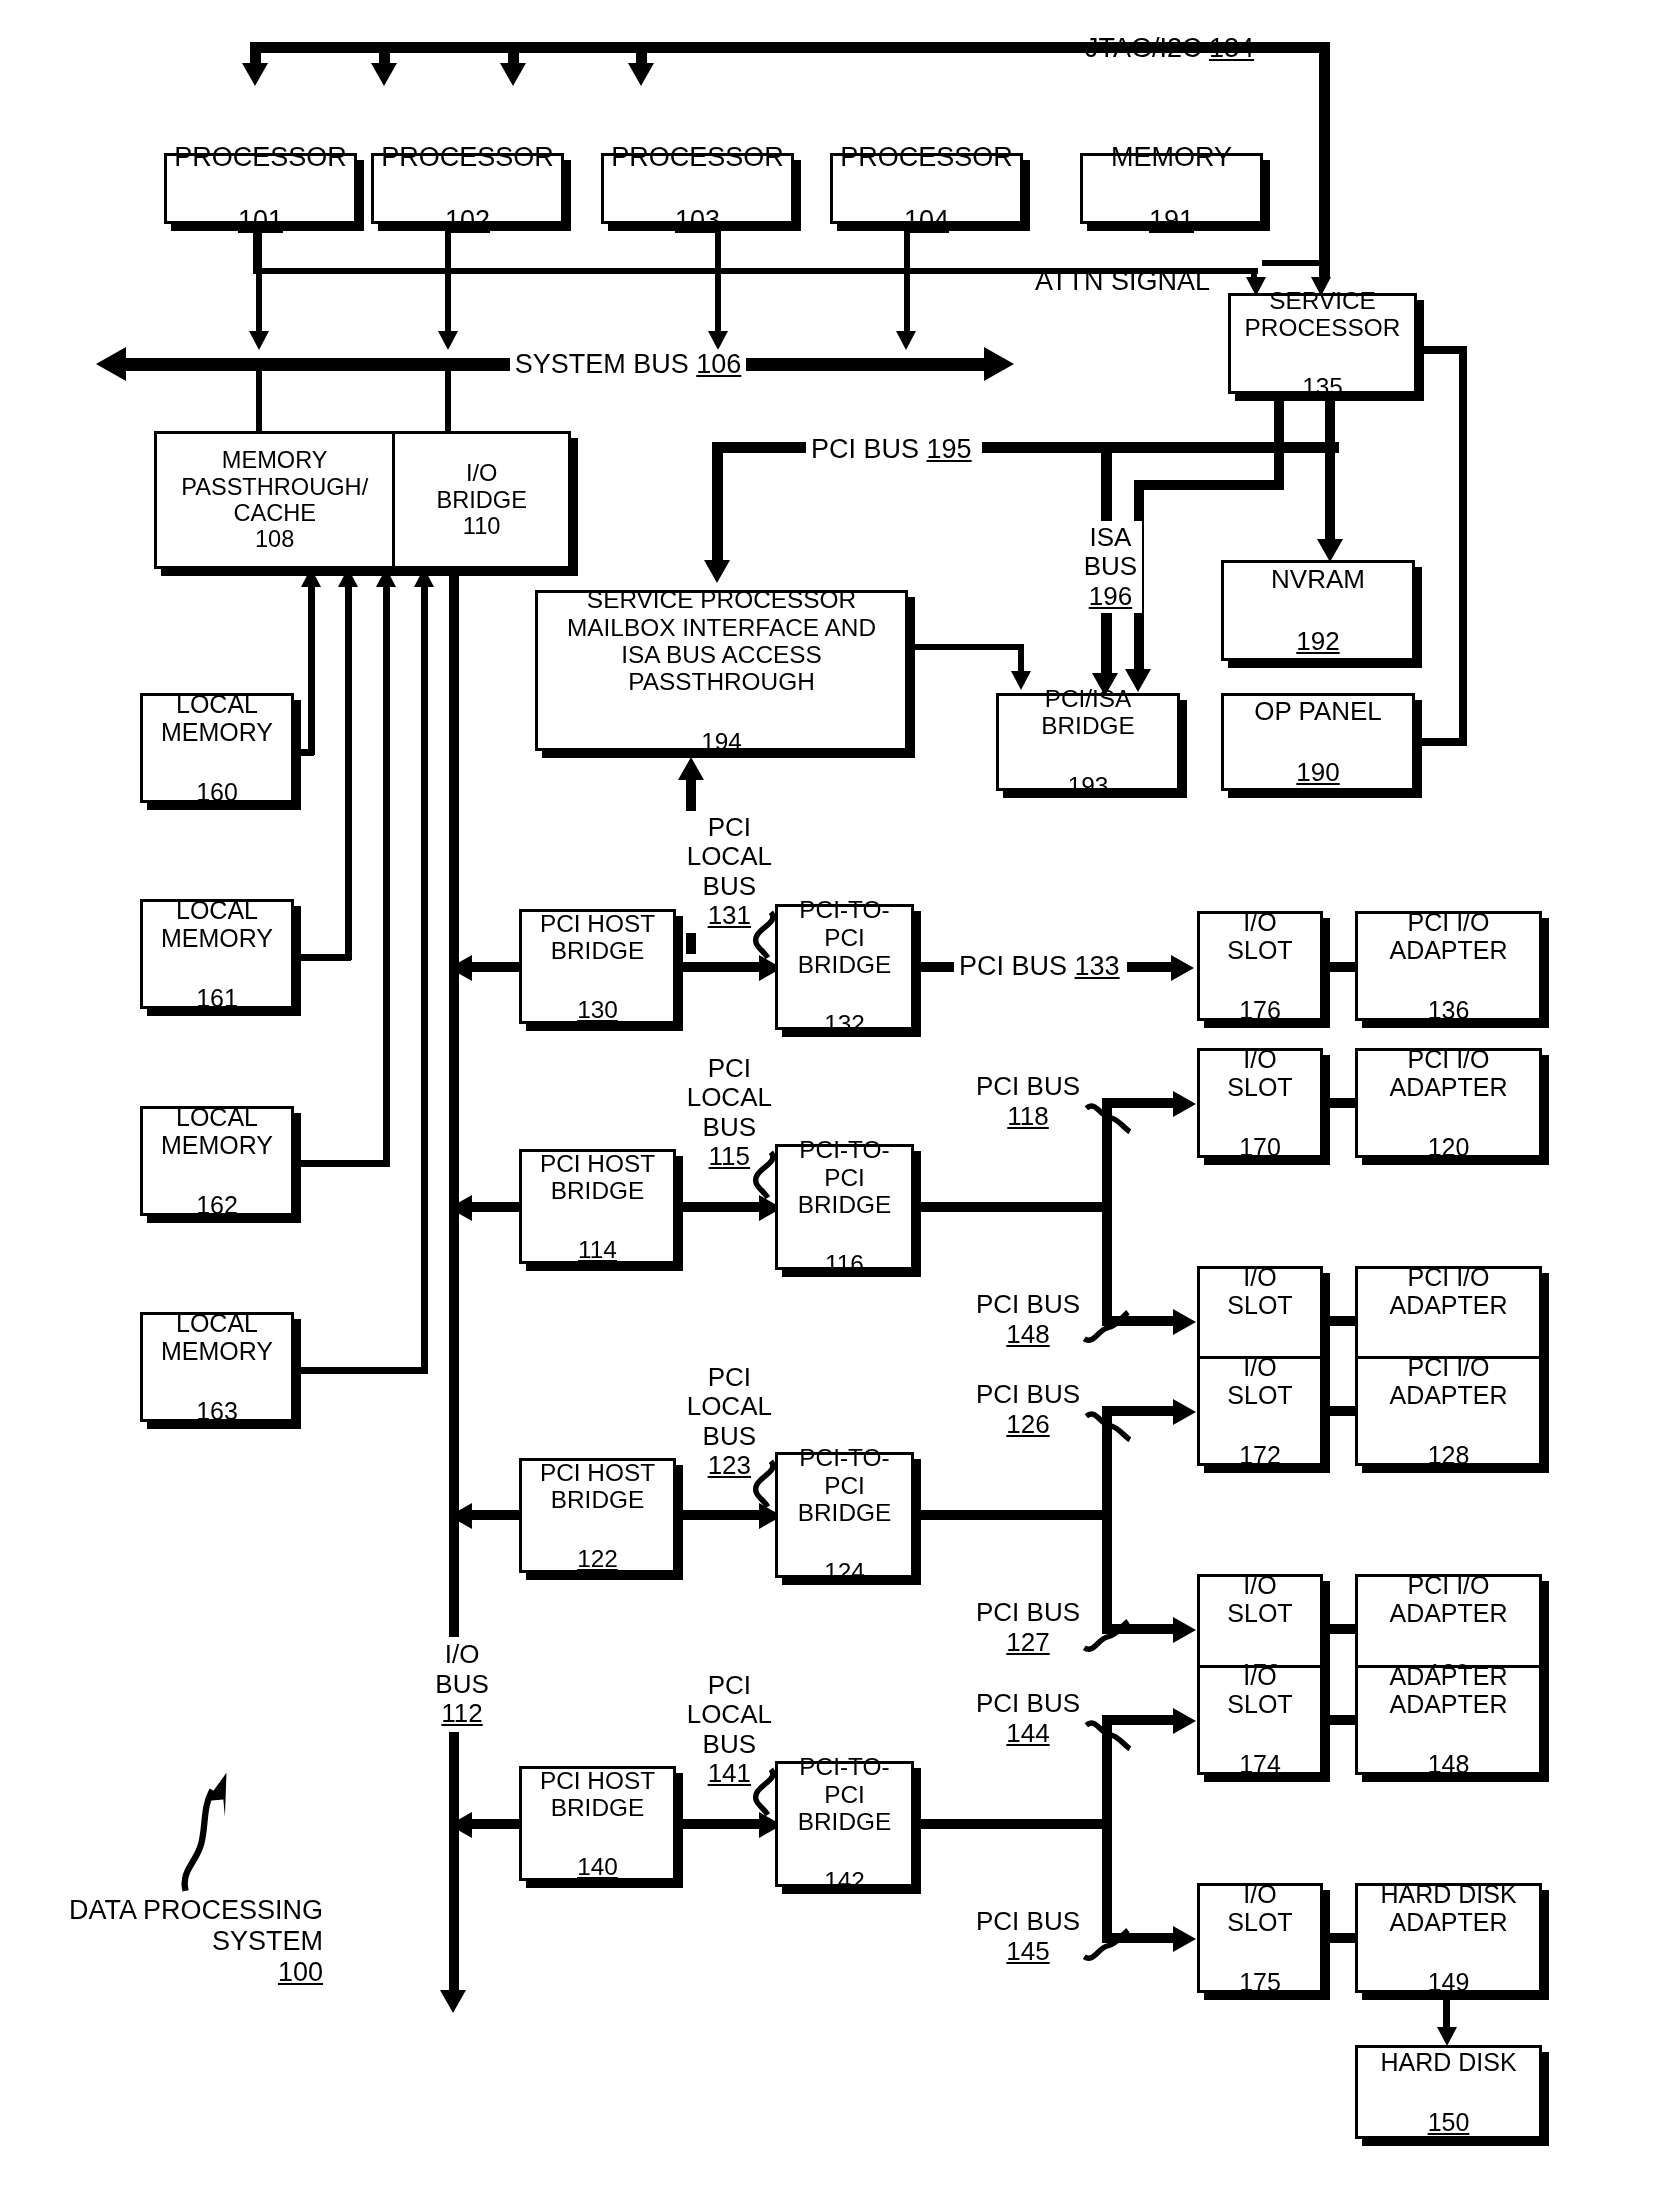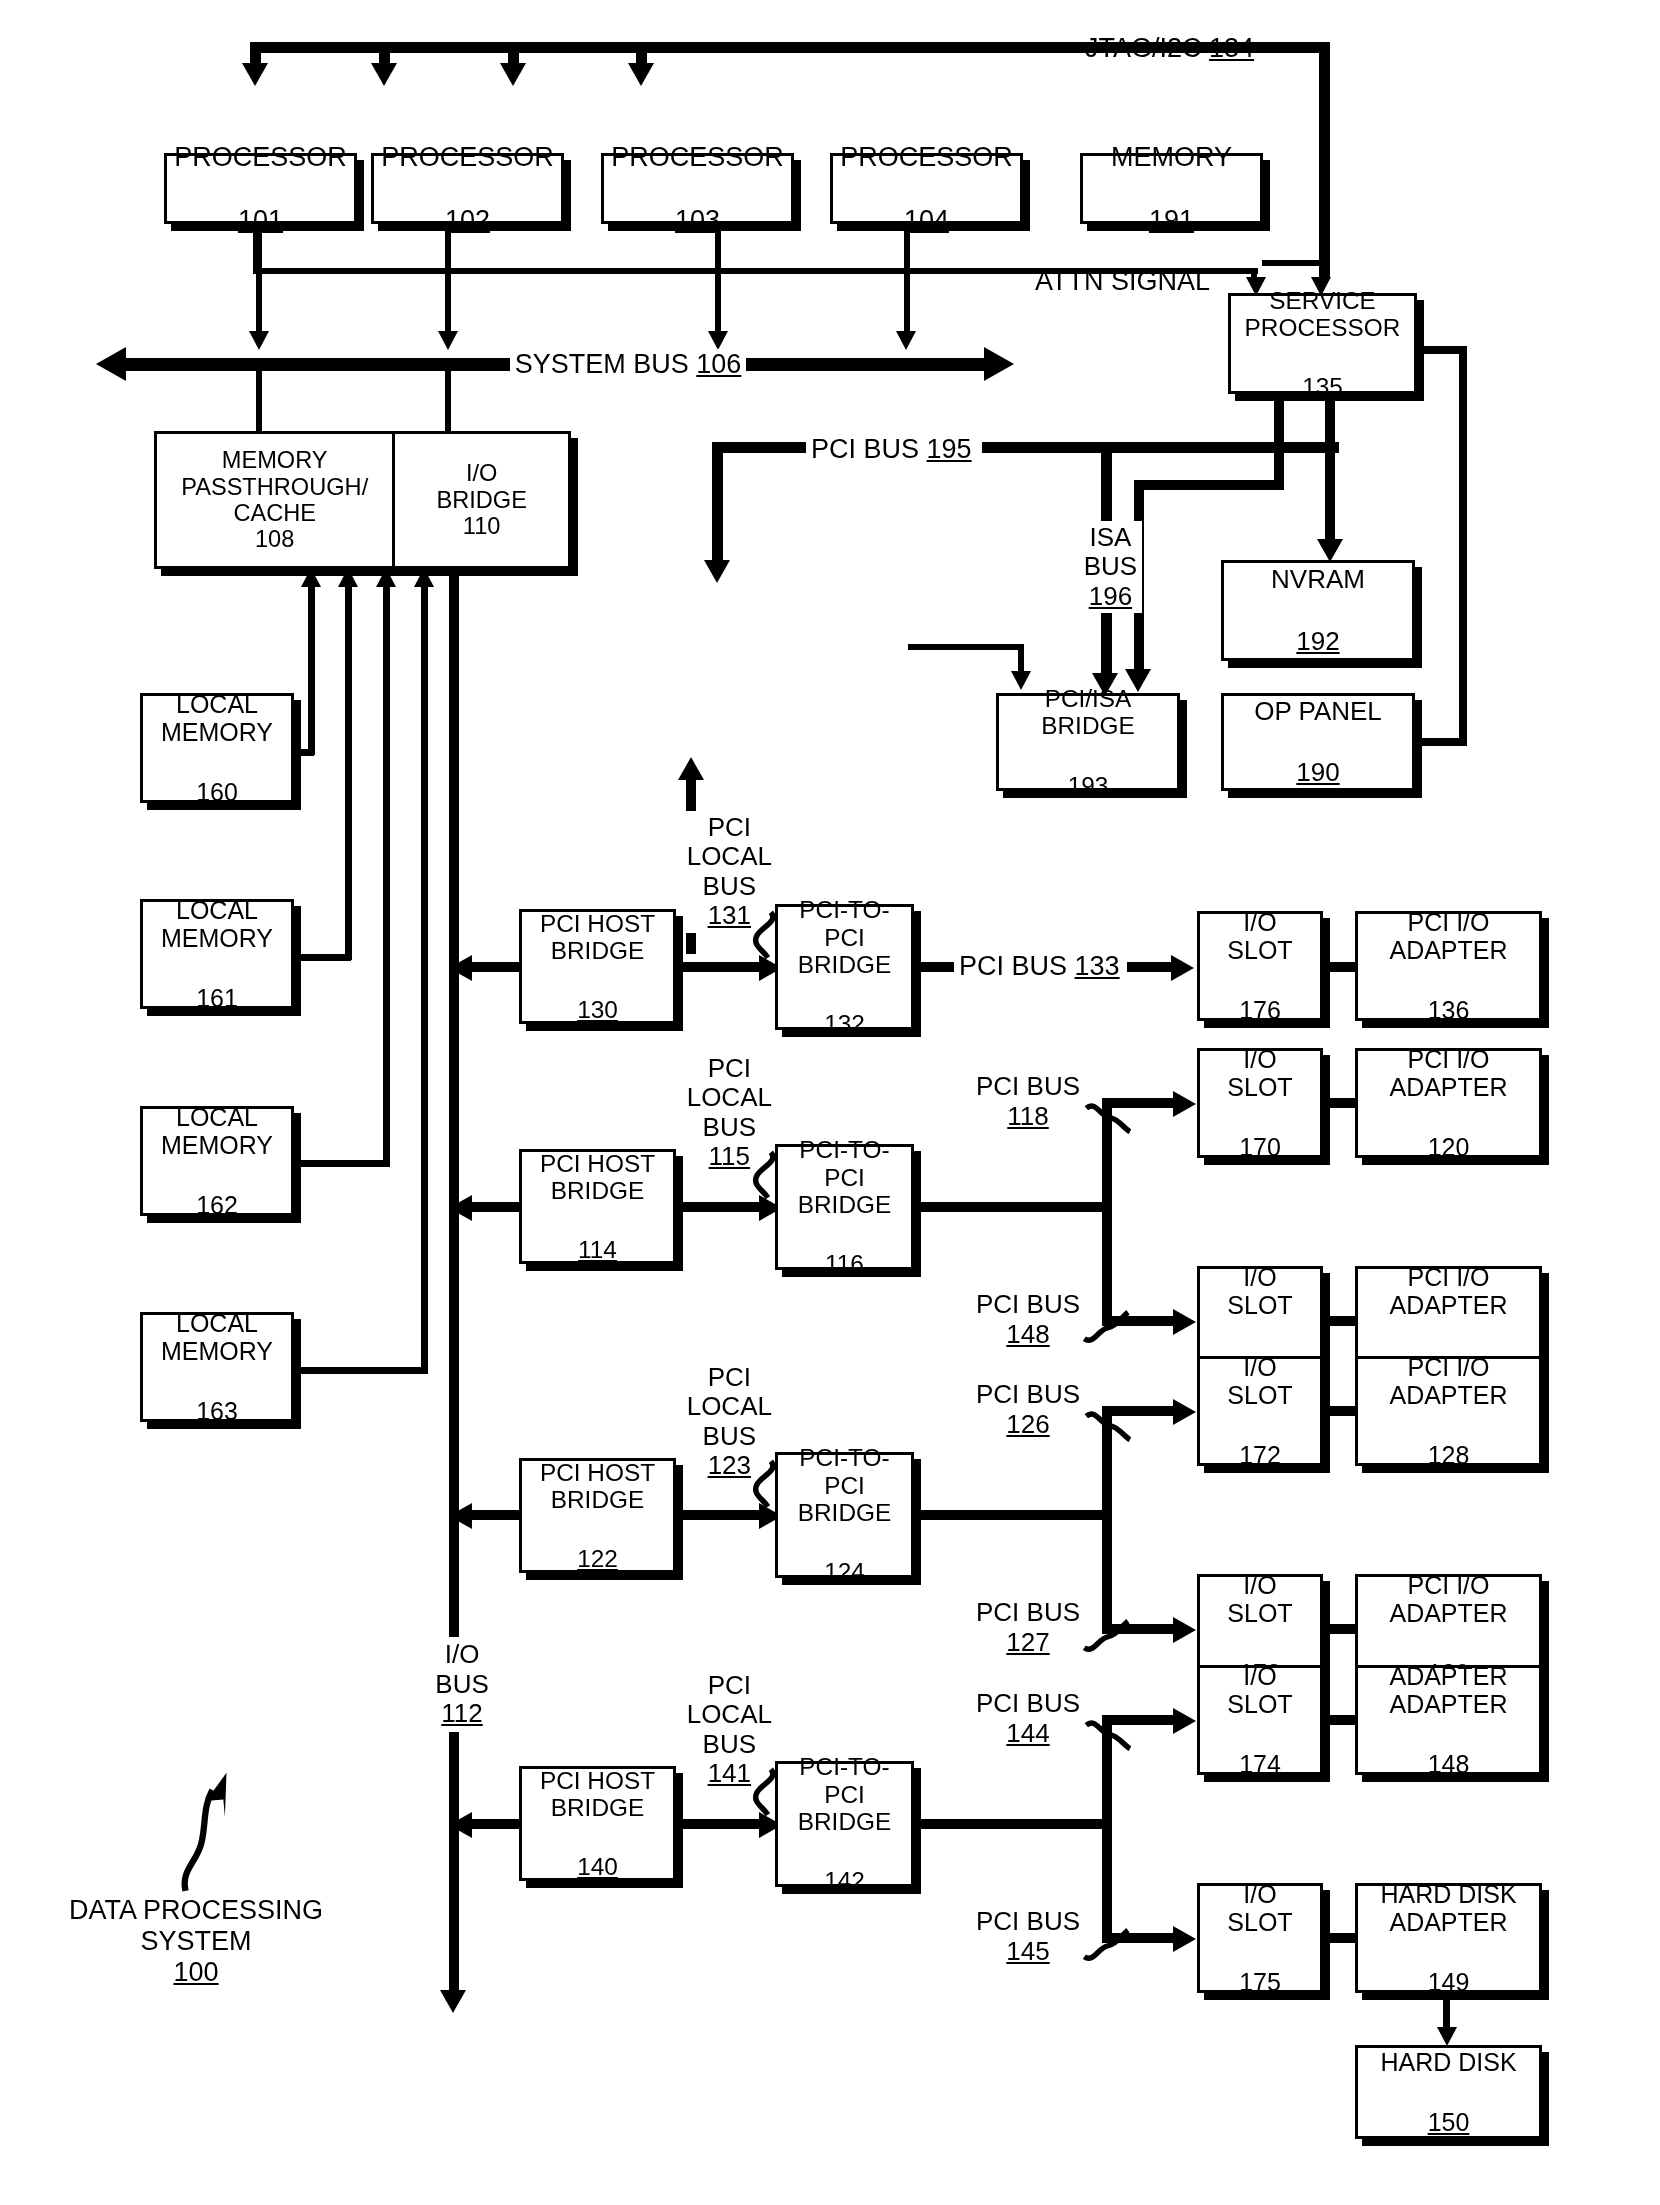--- a/index.html
+++ b/index.html
@@ -212,20 +212,27 @@
 
   <div class="v" style="left:1325px;top:394px;width:10.2px;height:150px;"></div>
   <div class="ar ar-d" style="left:1317px;top:539px;"></div>
 
   <div class="lbl stack" style="left:1079px;top:521px;font-size:26px;background:#fff;padding:1.6px 4.7px;z-index:20;">
     <span>ISA</span>
     <span>BUS</span>
     <span class="num">196</span>
   </div>
 
+  <div class="box" style="left:535px;top:590px;width:373px;height:161px;font-size:24.4px;">
+    <span class="ln">SERVICE PROCESSOR</span>
+    <span class="ln">MAILBOX INTERFACE AND</span>
+    <span class="ln">ISA BUS ACCESS</span>
+    <span class="ln">PASSTHROUGH</span>
+    <span class="ln num">194</span>
+  </div>
 
   <div class="h" style="left:908px;top:644px;width:115px;height:5.5px;"></div>
   <div class="v" style="left:1018px;top:644px;width:5.5px;height:33px;"></div>
   <div class="ar ar-d sm" style="left:1011px;top:671px;"></div>
 
   <div class="v" style="left:686px;top:779px;width:10.2px;height:175px;"></div>
   <div class="ar ar-u" style="left:678px;top:757px;"></div>
 
   <div class="box" style="left:996px;top:693px;width:184px;height:98px;font-size:24.4px;">
     <span class="ln">PCI/ISA</span>
@@ -529,20 +536,20 @@
   <div class="ar ar-d sm" style="left:1437px;top:2027px;"></div>
   <div class="box" style="left:1355px;top:2045px;width:187px;height:94px;font-size:25px;">
     <span class="ln">HARD DISK</span>
     <span class="ln num">150</span>
   </div>
 
   <svg class="sq" style="left:157px;top:1768px;" width="87" height="126" viewBox="0 0 110 160">
     <path d="M36 156 C30 130 50 120 56 96 C62 72 58 50 70 28" fill="none" stroke="#000" stroke-width="8"></path>
     <path d="M88 6 L62 42 L84 40 L86 62 Z" fill="#000"></path>
   </svg>
-  <div class="lbl stack" style="left:69px;top:1895px;font-size:27px;">
+  <div class="lbl stack" style="left:69px;top:1895px;font-size:27px;align-items:flex-end;">
     <span>DATA PROCESSING</span>
     <span>SYSTEM</span>
     <span class="num">100</span>
   </div>
 
 </div>
 
 
 </body></html>

